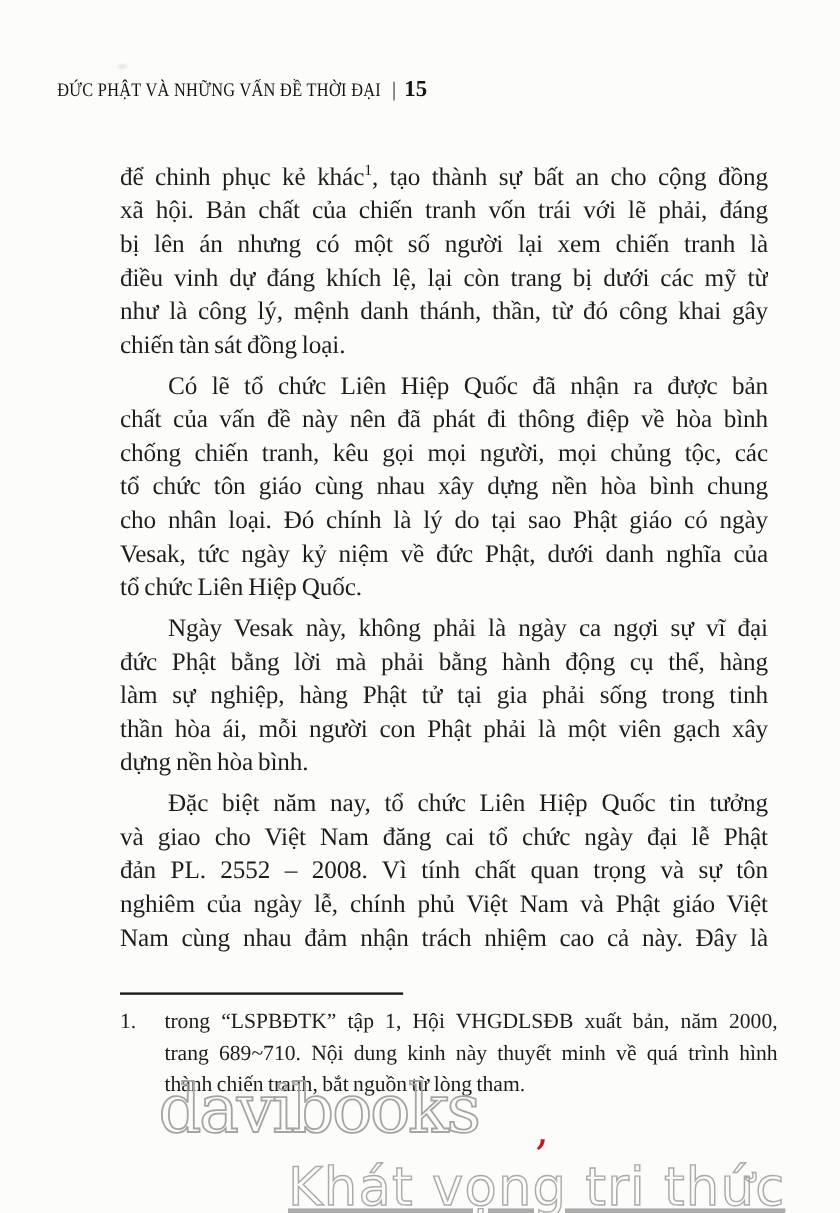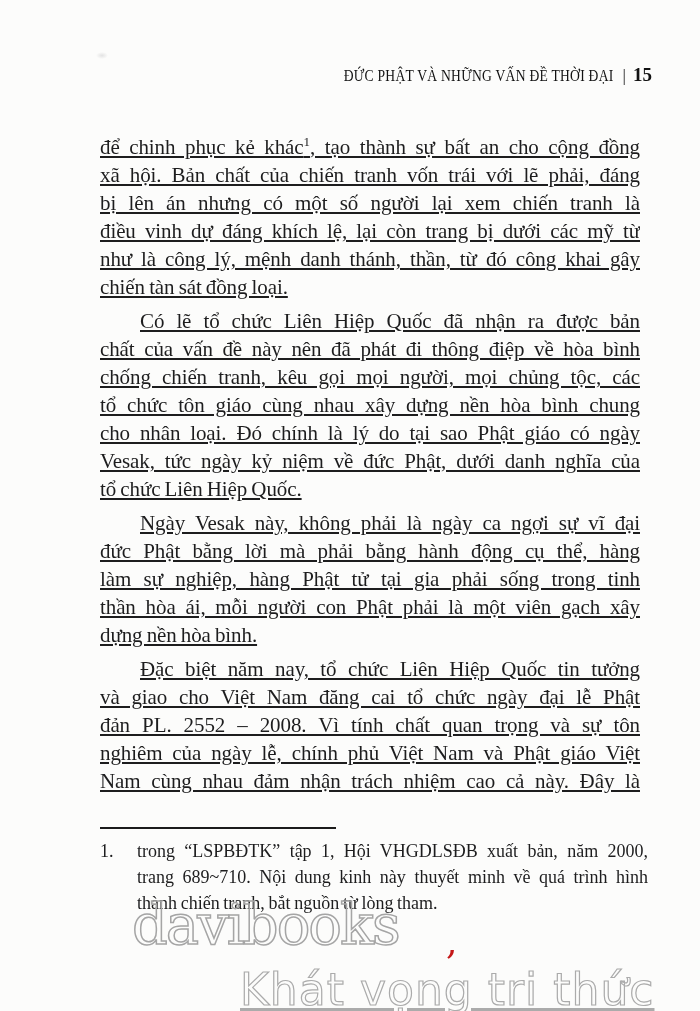--- a/index.html
+++ b/index.html
@@ -7,37 +7,37 @@
     position:relative;
     width:700px;height:1011px;
     background:#fcfcfb;
     overflow:hidden;
     font-family:"Liberation Serif", serif;
     color:#1d1d1e;
   }
   
   .header{
     position:absolute;top:64px;left:0;right:48px;
-    text-align:right;white-space:nowrap;
+    white-space:nowrap;
     color:#121212;
   }
   .header-title{
     display:inline-block;
     font-size:16px;letter-spacing:.3px;
     transform:scaleX(.85);transform-origin:right center;
     vertical-align:baseline;
   }
   .header-divider{font-size:17px;margin:0 7px 0 9px;color:#222;}
   .header-page{font-size:19px;font-weight:bold;}
   
   .bodytext{
     position:absolute;left:100px;top:133px;width:540px;
     font-size:21px;word-spacing:-1px;letter-spacing:-.1px;
   }
-  .para{margin:0 0 6px 0;text-decoration:underline;}
+  .para{margin:0 0 6px 0;}
   .para:last-child{margin-bottom:12px;}
   .bline{
     height:28px;line-height:28px;overflow:hidden;
     text-align:justify;text-align-last:justify;
   }
   .bline.last{text-align-last:left;}
   .bline.indent{padding-left:40px;}
   .fnref{font-size:13px;position:relative;top:-8px;letter-spacing:0;}
   
   .fn-rule{position:absolute;left:100px;top:827px;width:236px;height:2px;background:#1b1b1b;}

